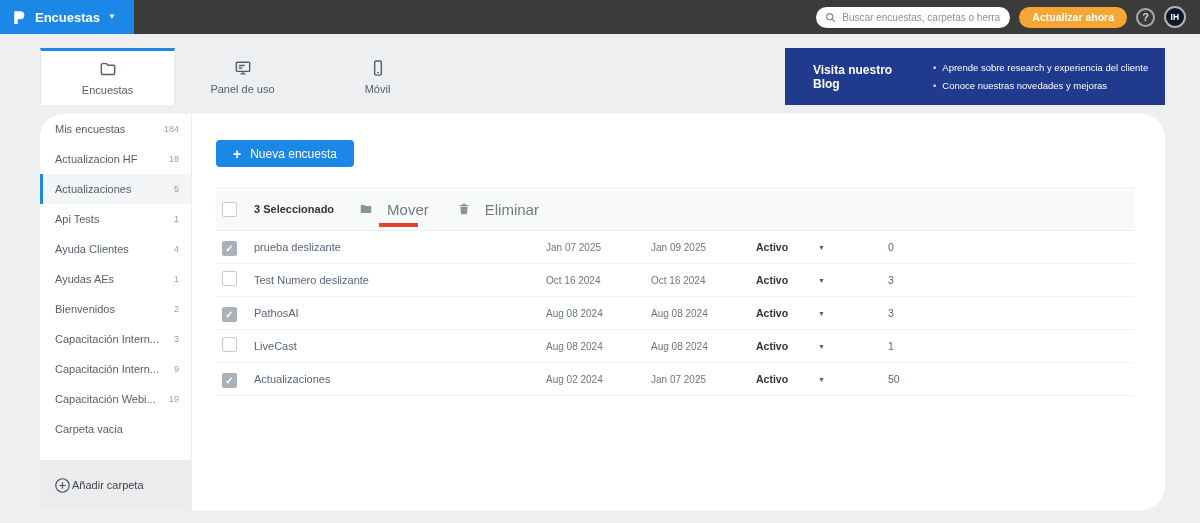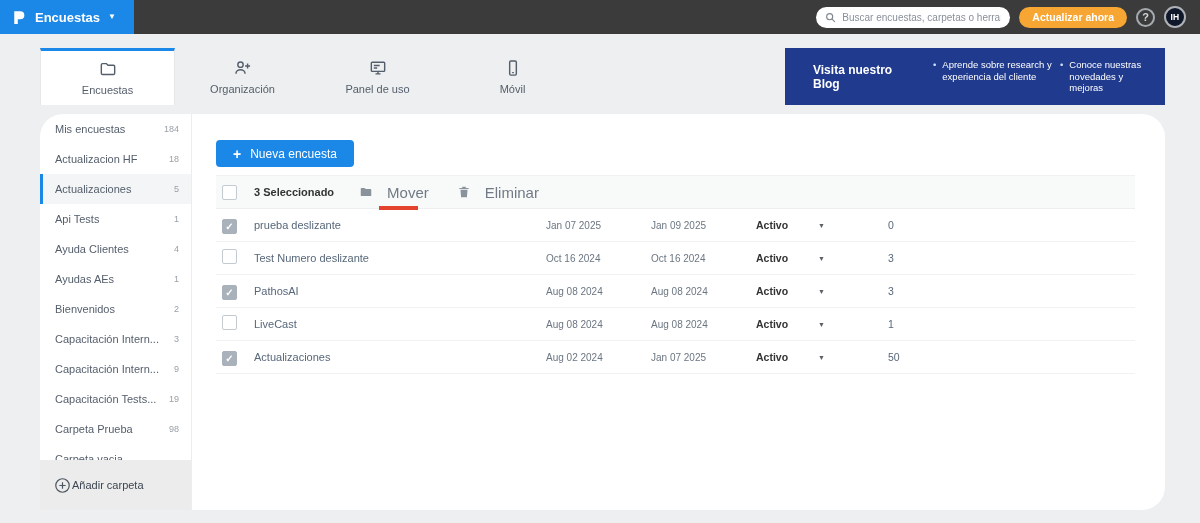--- a/index.html
+++ b/index.html
@@ -27,40 +27,40 @@
 
   
   .tabs-row { display:flex; justify-content:space-between; height:57px; }
   .tabs { display:flex; }
   .tab { width:135px; display:flex; flex-direction:column; align-items:center; justify-content:center; gap:5px; cursor:pointer; color:#545e6b; }
   .tab svg { width:20px; height:20px; }
   .tab-label { font-size:11px; }
   .tab.active { background:#fff; border-top:3px solid #1b87e6; border-left:1px solid #e4e6e8; border-right:1px solid #e4e6e8; padding-bottom:2px; }
   .blog-panel { width:380px; background:#203a8e; display:flex; align-items:center; cursor:pointer; }
   .blog-title { color:#fff; font-size:12px; font-weight:700; padding:0 22px 0 28px; width:148px; flex-shrink:0; }
-  .blog-bullets { list-style:none; display:flex; gap:7px; padding-right:8px; }
+  .blog-bullets { list-style:none; display:flex; flex-direction:column; gap:7px; padding-right:8px; }
   .blog-bullets li { color:#fff; font-size:9.5px; display:flex; gap:6px; line-height:1.2; }
   .bullet-dot::before { content:"•"; color:#cfe0ff; }
 
   
   .body-row { display:flex; margin-top:9px; height:396px; background:#fff;border-radius:23px; }
   .sidebar { width:152px; flex-shrink:0; position:relative; border-right:1px solid #ededed; overflow:hidden; }
   .folder-item { height:30px; display:flex; align-items:center; justify-content:space-between; padding:0 12px 0 15px; cursor:pointer; }
   .folder-item.active { background:#f3f5f6; border-left:3px solid #1b87e6; padding-left:12px; }
   .folder-label { font-size:11px; color:#545e6b; white-space:nowrap; overflow:hidden; }
   .folder-count { font-size:9px; color:#98a0a8; padding-left:6px; }
   .add-folder { position:absolute; left:0; right:0; bottom:0; height:50px; background:#ececec; display:flex; align-items:center; padding-left:13px; cursor:pointer; }
   .add-folder svg { width:19px; height:19px; }
   .add-folder-label { font-size:11px; color:#3c4550; }
 
   .main { flex:1; padding:26px 30px 0 24px; }
   .new-survey-btn { height:27px; background:#1b87e6; color:#fff; border:none; border-radius:4px; font-size:12px; padding:0 17px; display:flex; align-items:center; gap:9px; cursor:pointer; font-family:inherit; }
   .plus-glyph { font-size:14px; font-weight:700; line-height:1; }
 
-  .selection-bar { margin-top:8px; height:34px; background:#f8f9f9; border-top:1px solid #f0f1f2; border-bottom:1px solid #eceeef; display:flex; align-items:center; padding-left:6px; }
+  .selection-bar { margin-top:20px; height:44px; background:#f8f9f9; border-top:1px solid #f0f1f2; border-bottom:1px solid #eceeef; display:flex; align-items:center; padding-left:6px; }
   .sel-label { font-size:11px; font-weight:700; color:#333; margin-left:17px; }
   .bar-action { display:flex; align-items:center; gap:14px; font-size:15px; color:#717a85; cursor:pointer; position:relative; }
   .bar-action svg { width:14px; height:14px; }
   .move-action { margin-left:25px; }
   .delete-action { margin-left:28px; }
   .red-underline { position:absolute; left:20px; bottom:-9px; width:39px; height:4px; background:#e2422e; }
 
   .survey-row { height:33px; display:flex; align-items:center; border-bottom:1px solid #f1f2f3; padding-left:6px; }
   .col-check { width:32px; flex-shrink:0; }
   .col-name { width:292px; flex-shrink:0; font-size:11px; color:#57677a; cursor:pointer; }
@@ -102,28 +102,20 @@
 
 <div class="frame">
 
   <div class="tabs-row">
     <div class="tabs">
       <div class="tab active">
         <svg viewBox="0 0 24 24" fill="none" stroke="currentColor" stroke-width="1.7">
           <path d="M4 7a1.5 1.5 0 0 1 1.5-1.5H10l2 2h6.5A1.5 1.5 0 0 1 20 9v8a1.5 1.5 0 0 1-1.5 1.5h-13A1.5 1.5 0 0 1 4 17z"></path>
         </svg>
         <span class="tab-label">Encuestas</span>
-      </div>
-      <div class="tab">
-        <svg viewBox="0 0 24 24" fill="none" stroke="currentColor" stroke-width="1.7">
-          <circle cx="9" cy="8" r="3.2"></circle>
-            <path d="M3.5 19c0-3 2.5-5 5.5-5s5.5 2 5.5 5"></path>
-            <path d="M17.5 6.5v6M14.5 9.5h6"></path>
-        </svg>
-        <span class="tab-label">Organización</span>
       </div>
       <div class="tab">
         <svg viewBox="0 0 24 24" fill="none" stroke="currentColor" stroke-width="1.7">
           <rect x="4" y="5" width="16" height="11" rx="1"></rect>
             <path d="M7 9h7M7 12h4M9 19h6M12 16v3"></path>
         </svg>
         <span class="tab-label">Panel de uso</span>
       </div>
       <div class="tab">
         <svg viewBox="0 0 24 24" fill="none" stroke="currentColor" stroke-width="1.7">
@@ -191,28 +183,24 @@
     <span class="folder-label">Capacitación Intern...</span>
     <span class="folder-count">3</span>
   </div>
 
   <div class="folder-item">
     <span class="folder-label">Capacitación Intern...</span>
     <span class="folder-count">9</span>
   </div>
 
   <div class="folder-item">
-    <span class="folder-label">Capacitación Tests...</span>
+    <span class="folder-label">Capacitación Webi...</span>
     <span class="folder-count">19</span>
   </div>
 
-  <div class="folder-item">
-    <span class="folder-label">Carpeta Prueba</span>
-    <span class="folder-count">98</span>
-  </div>
 
   <div class="folder-item">
     <span class="folder-label">Carpeta vacia</span>
     <span class="folder-count"></span>
   </div>
 </div>
       <div class="add-folder">
         <svg viewBox="0 0 24 24" fill="none" stroke="#4a5560" stroke-width="1.5">
           <circle cx="12" cy="12" r="8.5"></circle>
             <path d="M12 8v8M8 12h8"></path>

